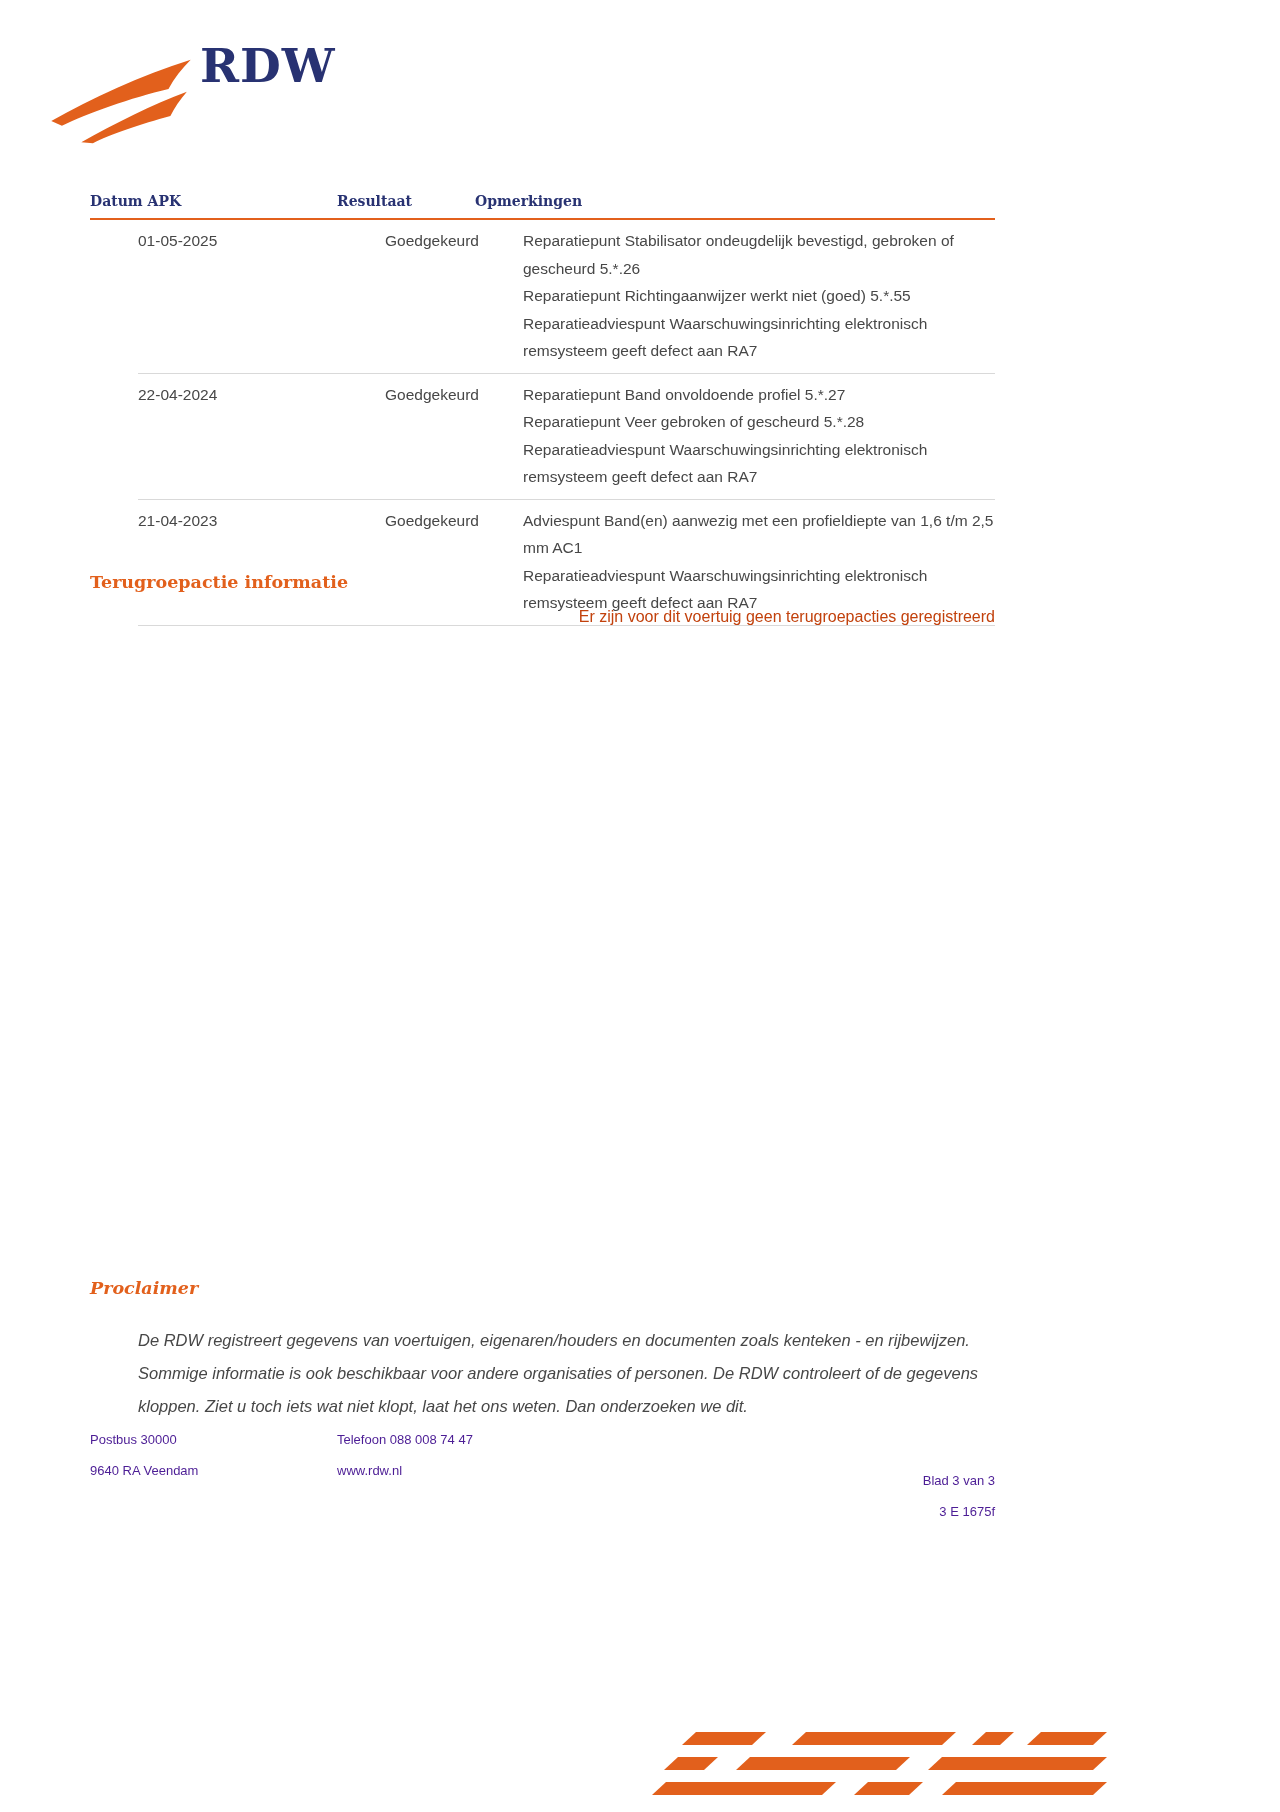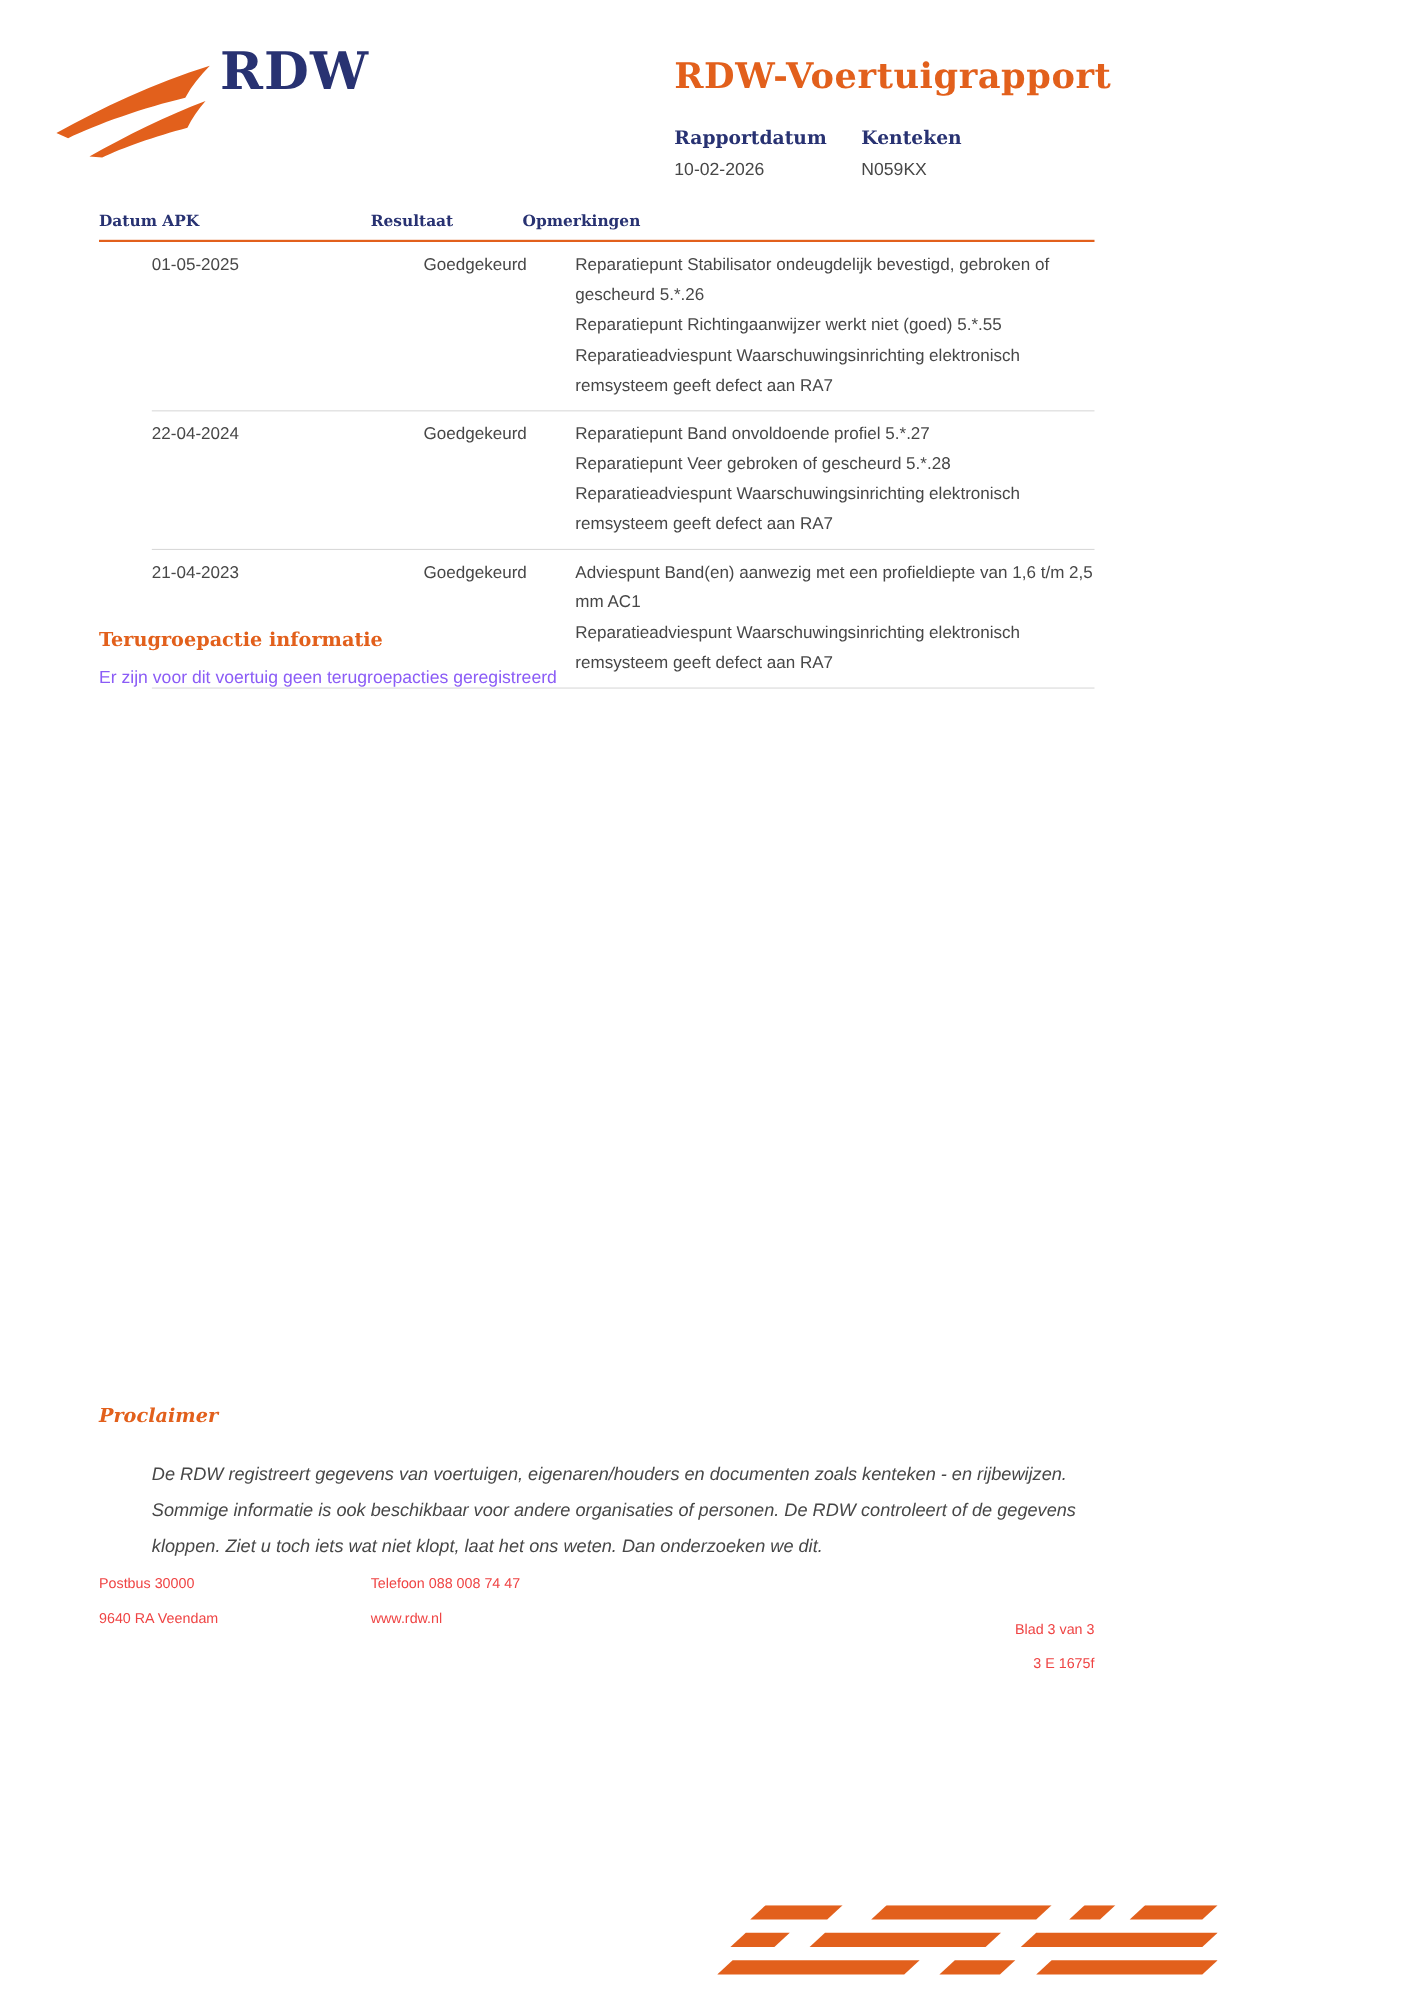--- a/index.html
+++ b/index.html
@@ -40,60 +40,47 @@
   .col-datum { width:247px; flex:none; }
   .col-resultaat { width:138px; flex:none; }
   .col-opmerkingen { width:475px; flex:none; }
 
   
   .section-heading {
     font-family:"DejaVu Serif","Liberation Serif",serif;
     font-weight:bold; font-size:17.5px; color:#e2601c;
   }
   .recall { position:absolute; left:90px; top:572px; width:905px; }
-  .recall p { margin-top:16px; font-size:16px; color:#8b5cf6; }
+  .recall p { margin-top:16px; font-size:16px; color:#c2410c;text-align:right; }
 
   .proclaimer { position:absolute; left:90px; top:1278px; width:905px;font-style:italic; }
   .proclaimer p { margin-top:26px; width:868px; font-size:16.5px; line-height:33px; color:#474747;margin-left:48px; }
 
   
   .page-footer { position:absolute; left:90px; top:1432px; width:905px; display:flex;
-                 font-size:13px; color:#ef4444; }
+                 font-size:13px; color:#4c1d95; }
   .page-footer .f-col1 { width:247px; flex:none; }
   .page-footer .f-col2 { flex:1; }
   .page-footer .f-col3 { flex:none; text-align:right;margin-top:41px; }
   .page-footer div > div { margin-bottom:16px; }
 
   
   .stripes { position:absolute; left:652px; top:1732px; width:455px; height:66px; }
 </style>
 </head>
 <body>
 
 <div class="page">
 
   <svg class="logo-swoosh" viewBox="0 0 150 95" aria-hidden="true">
     <path d="M3 67 C 45 44, 95 20, 147 4 C 138 13, 130 23, 124 34 C 86 43, 40 59, 14 72 Z" fill="#e2601c"></path>
     <path d="M34 89 C 68 70, 108 50, 143 37 C 136 45, 130 54, 126 62 C 96 70, 64 81, 46 90 Z" fill="#e2601c"></path>
   </svg>
   <div class="logo-text">RDW</div>
 
-  <div class="title-block">
-    <h1 class="report-title">RDW-Voertuigrapport</h1>
-    <div class="meta">
-      <div class="meta-col1">
-        <div class="meta-label">Rapportdatum</div>
-        <div class="meta-value">10-02-2026</div>
-      </div>
-      <div class="meta-col2">
-        <div class="meta-label">Kenteken</div>
-        <div class="meta-value">N059KX</div>
-      </div>
-    </div>
-  </div>
 
   <div class="apk-table">
     <div class="t-head">
       <div class="col-datum">Datum APK</div>
       <div class="col-resultaat">Resultaat</div>
       <div class="col-opmerkingen">Opmerkingen</div>
     </div>
 
     <div class="t-row">
       <div class="col-datum">01-05-2025</div>

